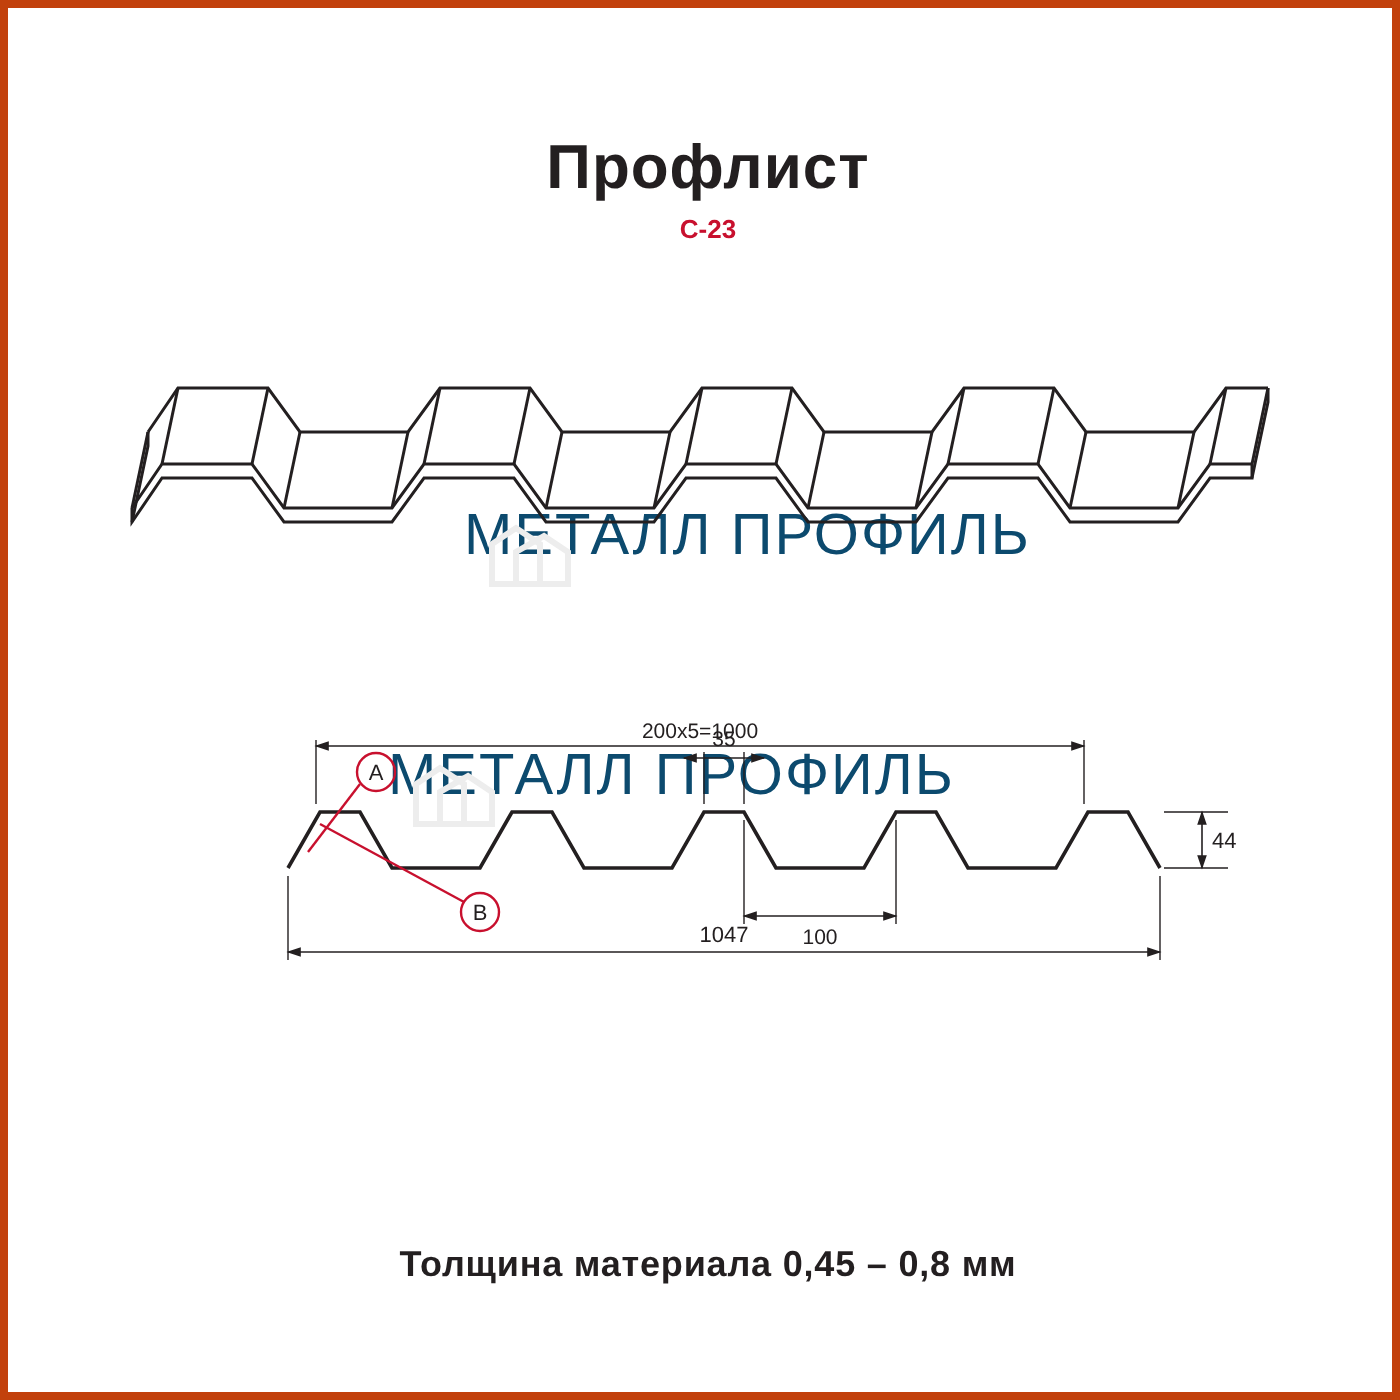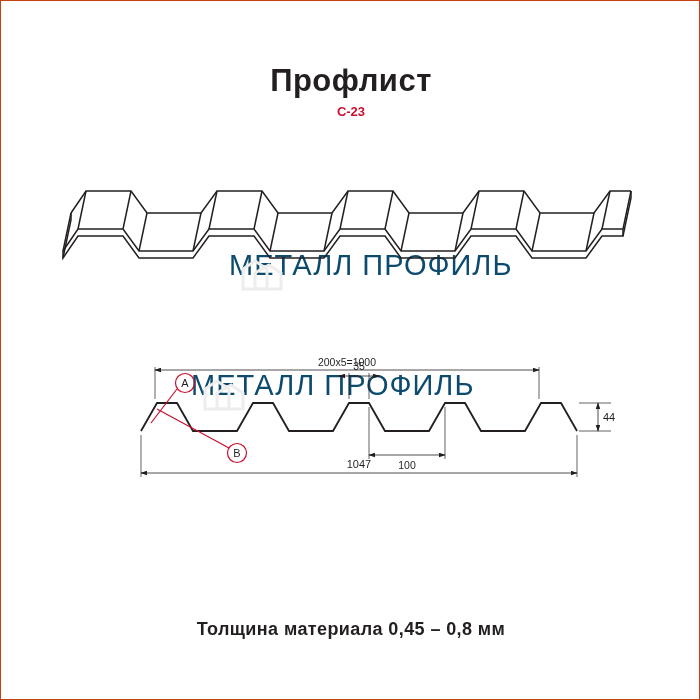--- a/index.html
+++ b/index.html
@@ -12,21 +12,21 @@
     height: 700px;
     font-family: "Liberation Sans", sans-serif;
     position: relative;
     overflow: hidden;
   }
   .page {
     position: absolute;
     inset: 0;
     width: 700px;
     height: 700px;
-    border: 1px solid #c2410c;
+    border: 4px solid #c2410c;
     box-sizing: border-box;
   }
   .title {
     position: absolute;
     top: 62px;
     left: 0;
     width: 700px;
     text-align: center;
     font-size: 31px;
     font-weight: bold;

